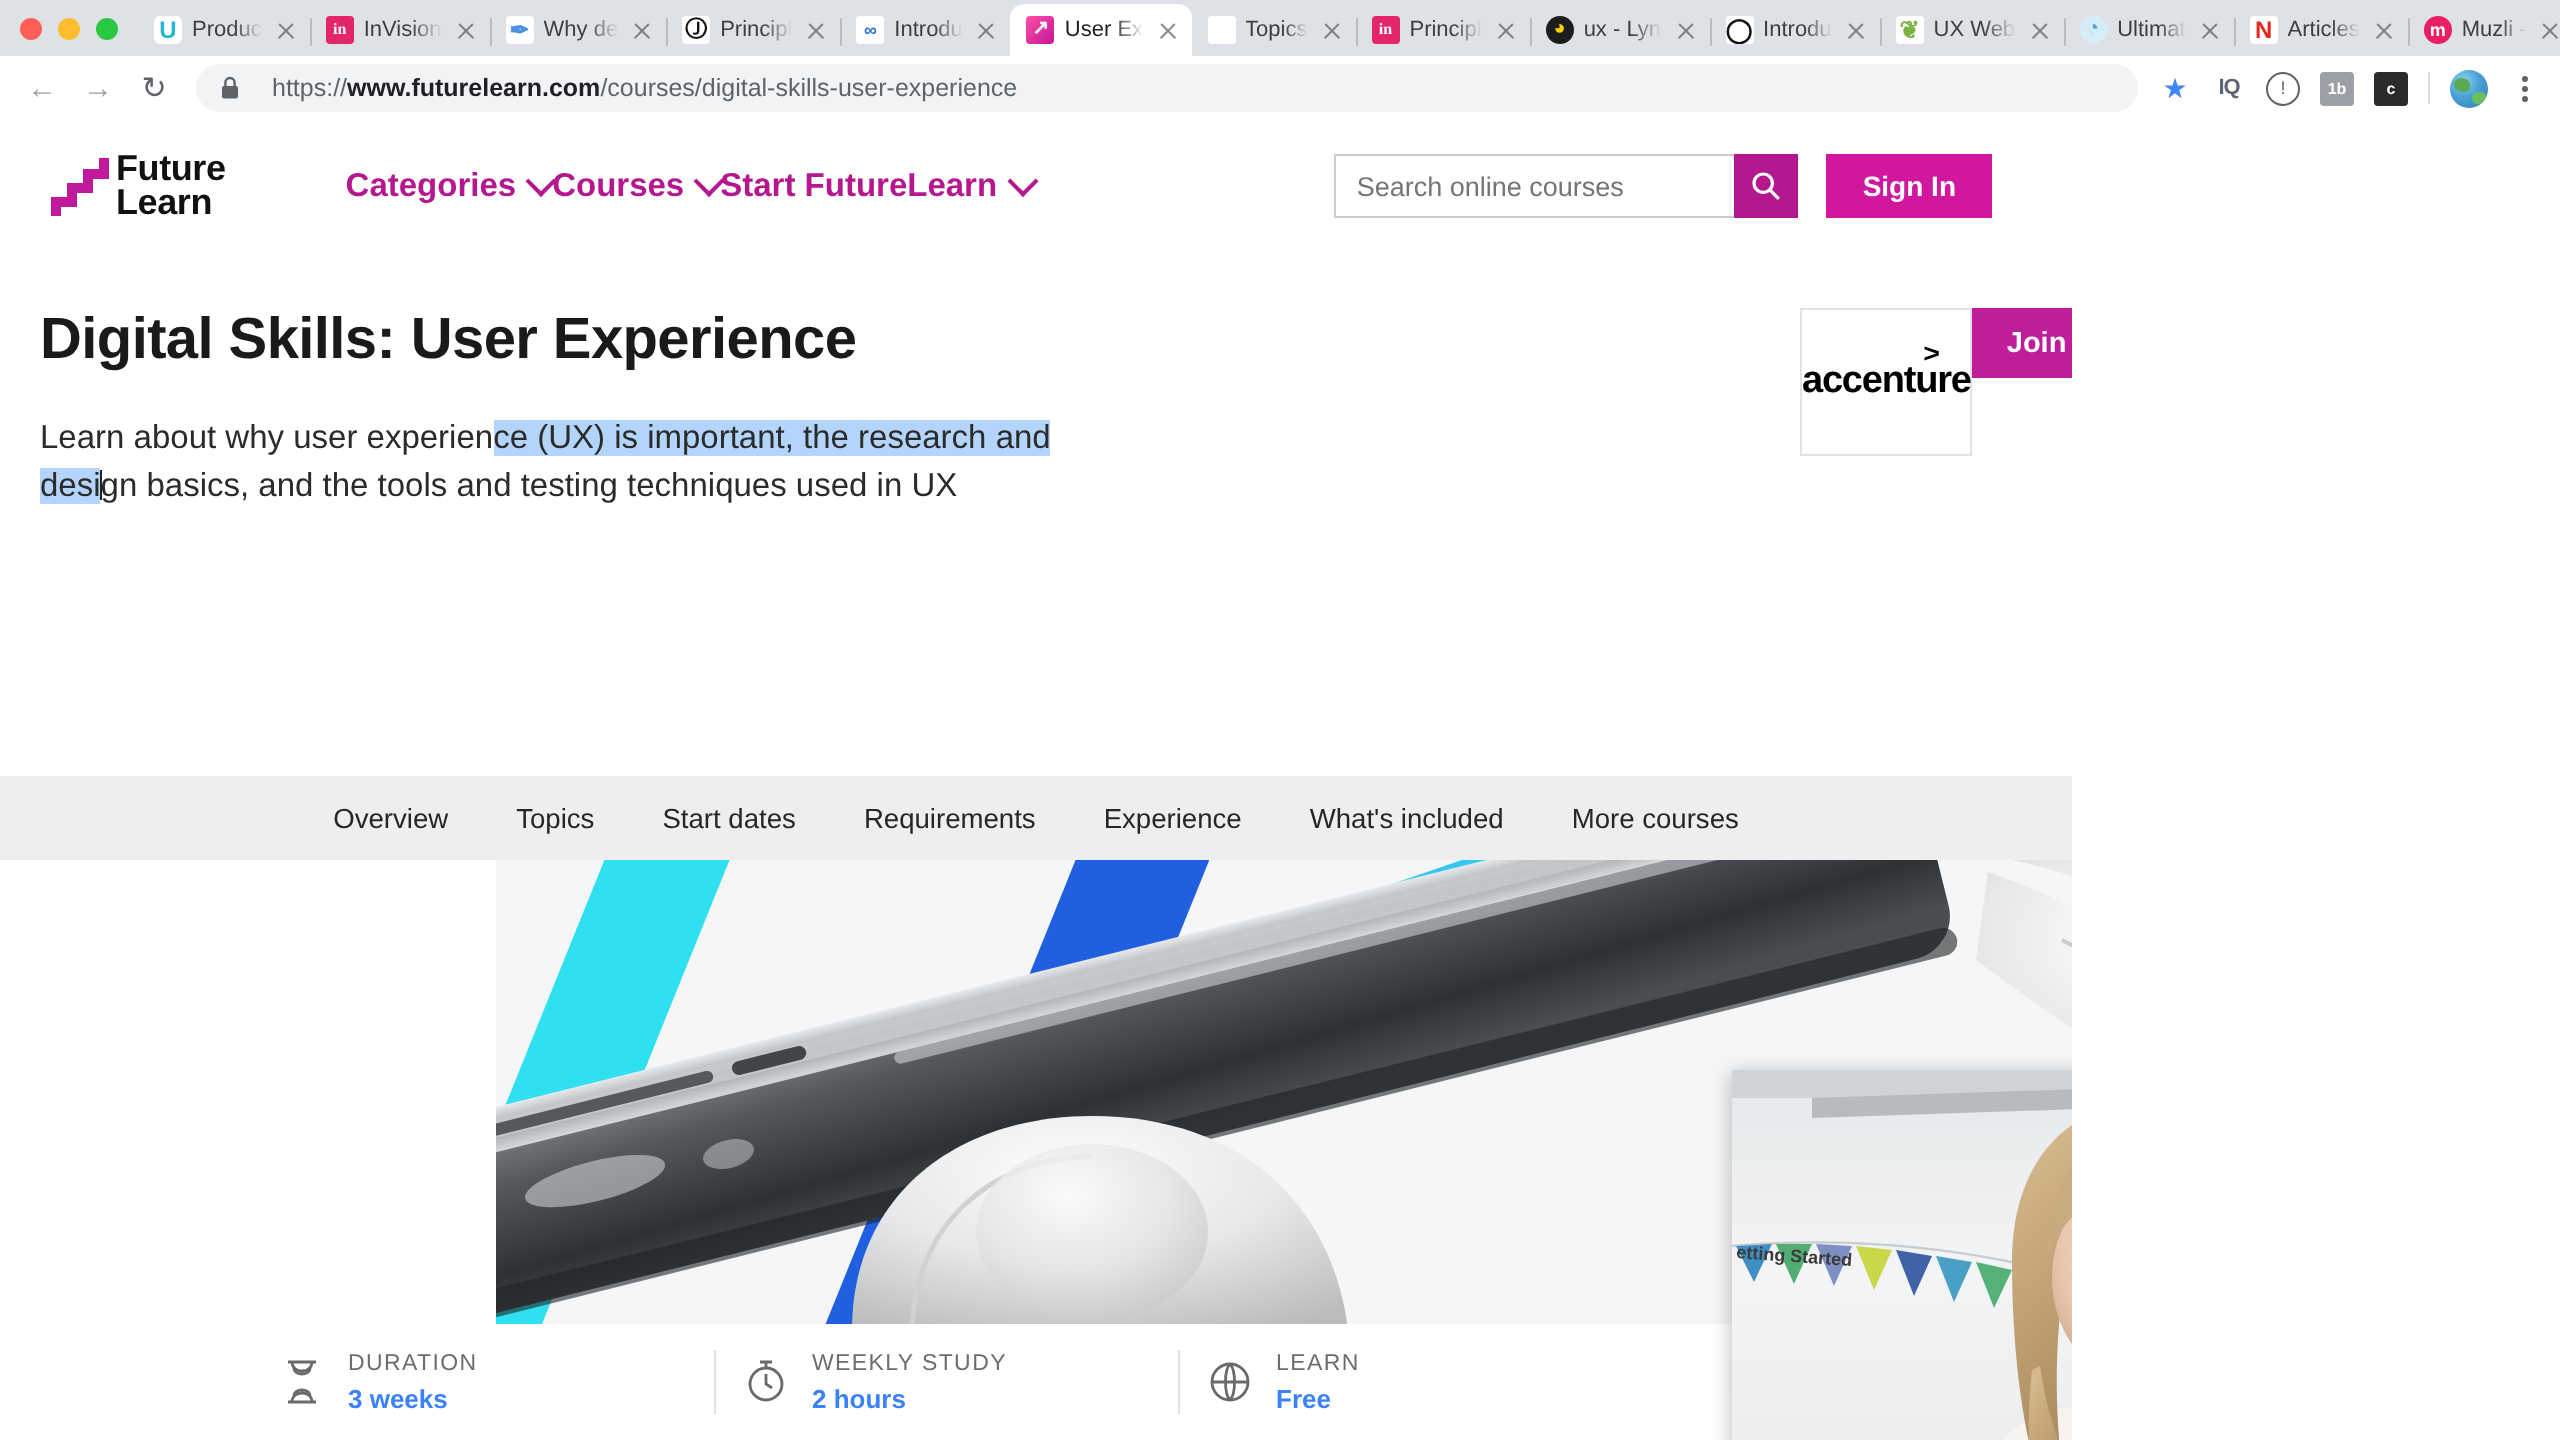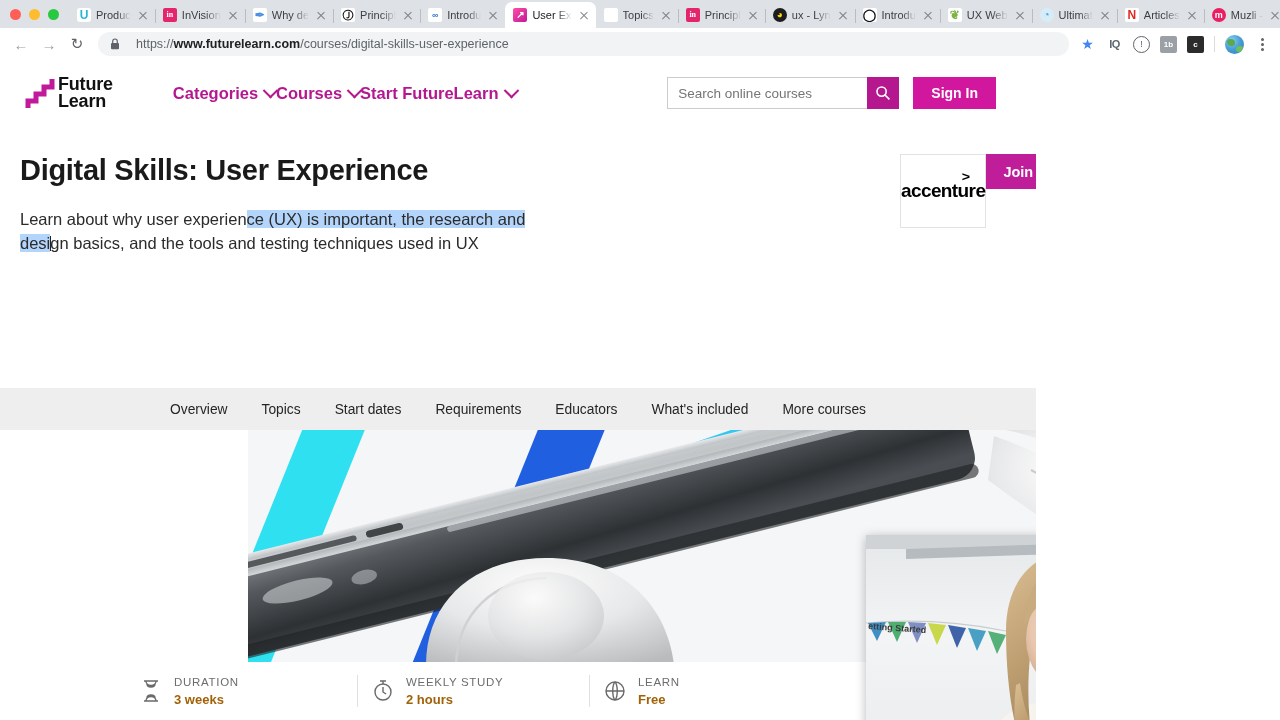--- a/index.html
+++ b/index.html
@@ -283,21 +283,21 @@
     position: absolute; left: 0; top: 602px; width: 1280px; height: 58px;
     background: #fff; display: flex; align-items: center;
   }
   #info-inner { width: 1120px; margin: 0 auto; display: flex; padding-left: 60px; }
   .info-item { display: flex; align-items: center; gap: 12px; width: 203px; flex: none; }
   .info-icon { width: 22px; height: 24px; flex: none; color: #6a6a6a; }
   .info-label {
     font-size: 11.5px; letter-spacing: .7px; color: #6d6d6d;
     text-transform: uppercase; margin-bottom: 4px;
   }
-  .info-value { font-size: 13px; font-weight: bold; color: #a16207; }
+  .info-value { font-size: 13px; font-weight: bold; color: #3b82f6; }
   .info-divider { width: 1px; height: 32px; background: #e0e0e0; align-self: center; margin: 0 14px; }
 </style>
 </head>
 <body>
 
 <div id="browser-chrome">
 
   <div id="tab-strip">
     <div id="traffic-lights">
       <div class="light red"></div>
@@ -478,21 +478,21 @@
         <button id="join-button">Join now – started 1 Apr</button>
       </div>
     </div>
   </section>
 
   <nav id="course-nav">
       <a class="course-nav-item">Overview</a>
       <a class="course-nav-item">Topics</a>
       <a class="course-nav-item">Start dates</a>
       <a class="course-nav-item">Requirements</a>
-      <a class="course-nav-item">Educators</a>
+      <a class="course-nav-item">Experience</a>
       <a class="course-nav-item">What's included</a>
       <a class="course-nav-item">More courses</a>
     </nav>
 
   <div id="hero-banner">
     <div id="banner-media">
       <div class="stripe stripe-cyan-1"></div>
       <div class="stripe stripe-blue-2"></div>
       <div class="stripe stripe-blue-1"></div>
       <div class="stripe stripe-cyan-2"></div>

